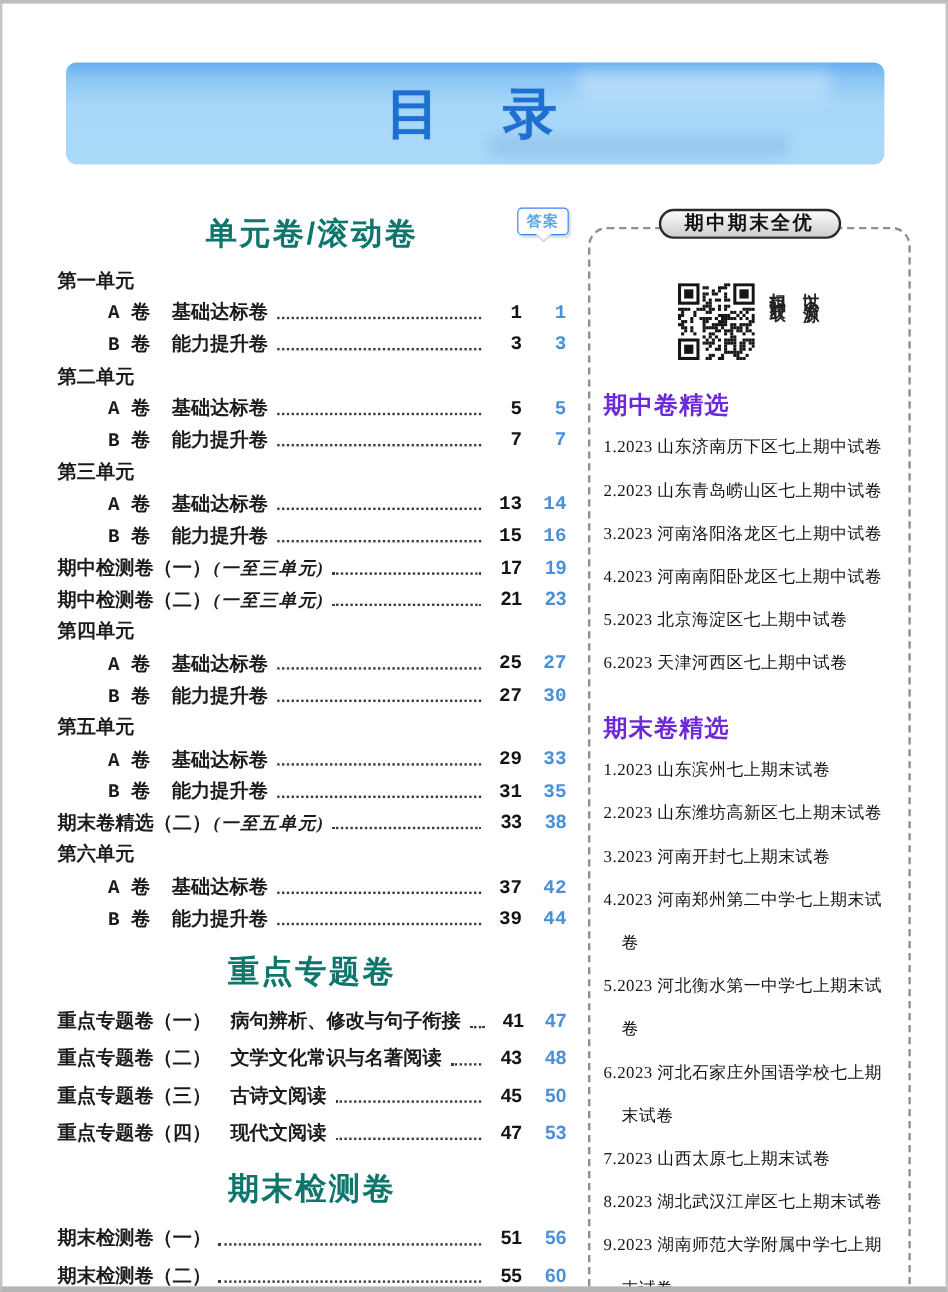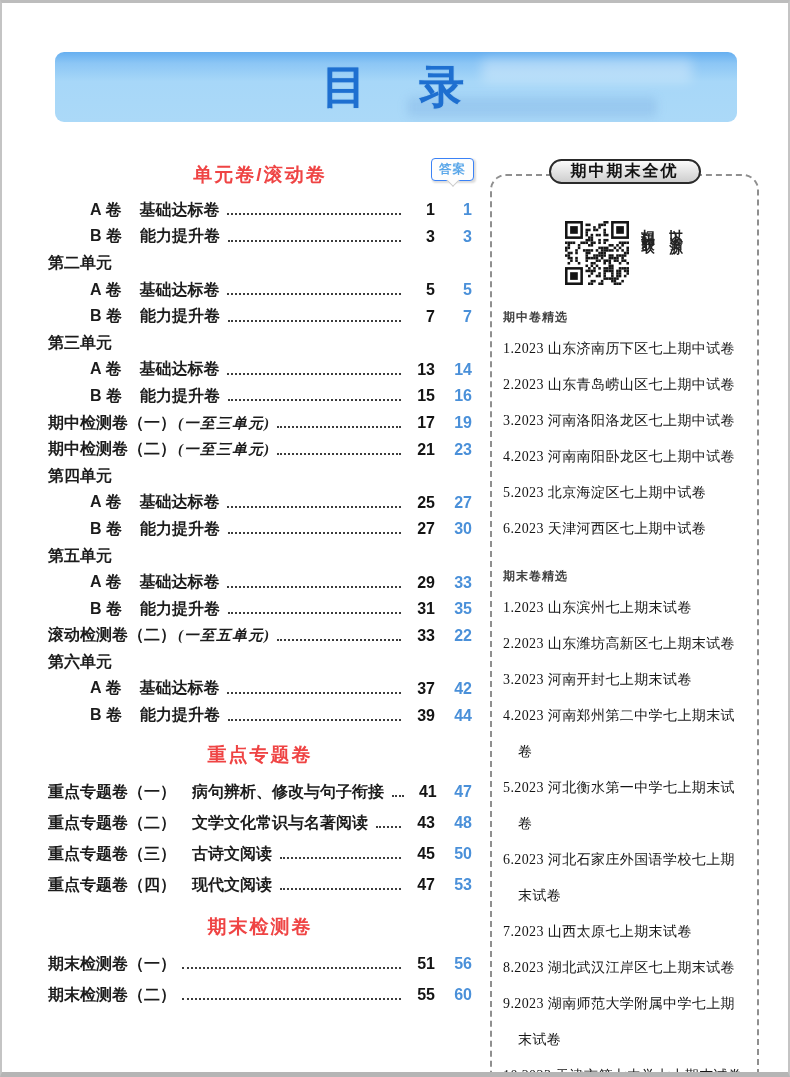--- a/index.html
+++ b/index.html
@@ -16,21 +16,21 @@
     border-top: 3px solid #bdbdbd;
     border-left: 2px solid #c4c4c4;
     border-right: 2px solid #c4c4c4;
     border-bottom: 5px solid #b5b5b5;
     pointer-events: none; z-index: 9;
   }
   
   .banner {
     position: relative;
     margin: 52px 53px 0 55px;
-    height: 70px;
+    height: 85px;
     border-radius: 9px;
     background: linear-gradient(180deg, #66aff0 0%, #8cc6f5 16%, #a7d7f8 42%, #abd9f8 100%);
     display: flex; align-items: center; justify-content: center;
     overflow: hidden;
   }
   .banner::before {
     content: ""; position: absolute; right: 45px; top: 6px;
     width: 210px; height: 24px;
     background: rgba(255,255,255,0.30); border-radius: 5px; filter: blur(6px);
   }
@@ -62,33 +62,33 @@
   }
   .badge::after {
     content: ""; position: absolute; left: 50%; bottom: -4.5px;
     width: 8px; height: 8px; background: #fdfdfd;
     border-right: 1px solid #c9c9c9; border-bottom: 1px solid #c9c9c9;
     transform: translateX(-50%) rotate(45deg);
   }
 
   
   .sec-heading {
-    text-align: center; color: #ef4444;
-    font-size: 19px; font-weight: bold; letter-spacing: 2px;
+    text-align: center; color: #0f766e;
+    font-size: 26px; font-weight: bold; letter-spacing: 2px;
     margin: 0 0 9px;
   }
   .sec:not(.sec-0) .sec-heading { margin-top: 13px; }
   .row {
     display: flex; align-items: center;
     height: 26.6px;
     font-size: 16px; font-weight: bold; color: #1c1c1c;
     white-space: nowrap;
   }
   .sec:not(.sec-0) .row { height: 31px; }
-  .row.indent { padding-left: 42px; }
+  .row.indent { padding-left: 42px; font-family: Liberation Mono, monospace; }
   .indent .prefix { margin-right: 18px; }
   .sec-1 .prefix { margin-right: 16px; }
   .title { margin-right: 2px; }
   .note {
     font-family: "Liberation Serif", serif; font-style: italic;
     font-size: 14.5px; font-weight: 600; letter-spacing: 1.5px; margin-left: 2px;
   }
   .leader {
     flex: 1; min-width: 12px; height: 10px;
     border-bottom: 2.6px dotted #3c3c3c;
@@ -115,21 +115,21 @@
   }
   .qr-row { display: flex; justify-content: center; align-items: center; gap: 10px; margin: 8px 0 12px; }
   .qr { width: 64px; height: 64px; }
   .vtext {
     writing-mode: vertical-rl; text-orientation: upright;
     font-family: "Liberation Serif", serif;
     font-size: 13.5px; font-weight: bold; color: #222;
     letter-spacing: 4px; height: 70px;
   }
   .sub-heading {
-    color: #404040; font-size: 12px; font-weight: bold;
+    color: #6d28d9; font-size: 20px; font-weight: bold;
     letter-spacing: 1px; margin: 21px 0 5px;
   }
   .slist p {
     margin: 0;
     font-family: "Liberation Serif", serif;
     font-size: 14px; font-weight: 500; color: #141414;
     line-height: 36px; letter-spacing: 0.4px;
     padding-left: 15px; text-indent: -15px;
   }
 </style>
@@ -142,20 +142,23 @@
   <span class="banner-title">目 录</span>
 </div>
 
 <div class="content">
 
   <div class="left">
     <span class="badge">答案</span>
     <div id="toc-root">
         <div class="sec sec-0">
           <div class="sec-heading">单元卷/滚动卷</div>
+          <div class="row">
+            <span>第一单元</span>
+          </div>
           <div class="row indent">
             <span class="prefix">A 卷</span>
             <span class="title">基础达标卷</span>
             <span class="leader"></span>
             <span class="pagenum">1</span>
             <span class="answernum">1</span>
           </div>
           <div class="row indent">
             <span class="prefix">B 卷</span>
             <span class="title">能力提升卷</span>
@@ -239,25 +242,25 @@
             <span class="answernum">33</span>
           </div>
           <div class="row indent">
             <span class="prefix">B 卷</span>
             <span class="title">能力提升卷</span>
             <span class="leader"></span>
             <span class="pagenum">31</span>
             <span class="answernum">35</span>
           </div>
           <div class="row">
-            <span class="prefix">滚动检测卷（二）</span>
+            <span class="prefix">期末卷精选（二）</span>
             <span class="note">(一至五单元)</span>
             <span class="leader"></span>
             <span class="pagenum">33</span>
-            <span class="answernum">22</span>
+            <span class="answernum">38</span>
           </div>
           <div class="row">
             <span>第六单元</span>
           </div>
           <div class="row indent">
             <span class="prefix">A 卷</span>
             <span class="title">基础达标卷</span>
             <span class="leader"></span>
             <span class="pagenum">37</span>
             <span class="answernum">42</span>

